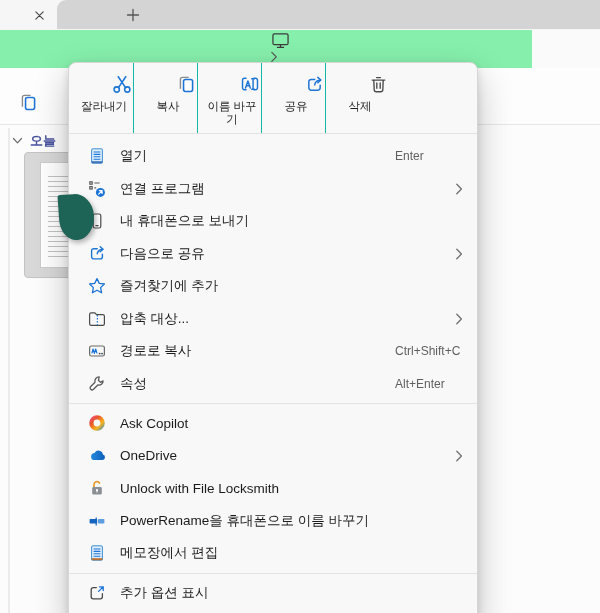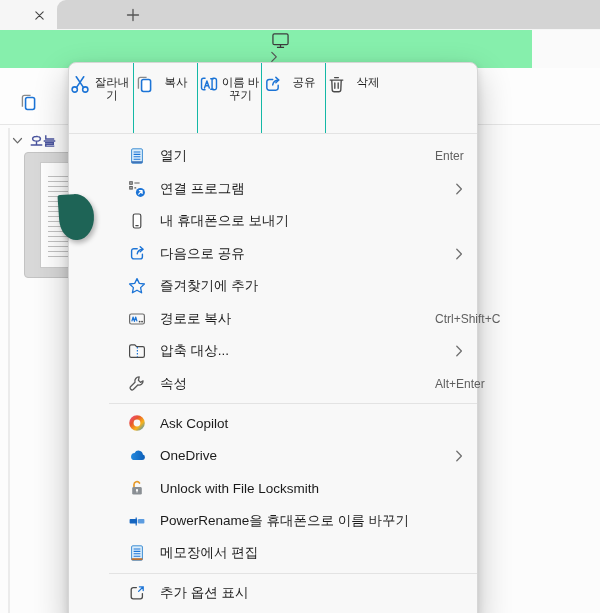--- a/index.html
+++ b/index.html
@@ -26,25 +26,25 @@
   .group-label{font-size:13px;font-weight:600;color:#4a549e;}
   .file-item{position:absolute;left:24px;top:152px;width:72px;height:126px;background:#d8d8d8;border:1px solid #c3c3c3;border-radius:4px;box-sizing:border-box;}
   .sheet{position:absolute;left:15px;top:9px;width:46px;height:106px;background:#ffffff;border:1px solid #cccccc;box-sizing:border-box;
          padding:9px 7px;background-clip:border-box;}
   .sheet-lines{width:100%;height:100%;background:repeating-linear-gradient(to bottom,transparent 0 4px,#c2c2c2 4px 5px);}
   
   .ctx-menu{position:absolute;left:68px;top:62px;width:410px;height:561px;background:#f8f8f8;
             border:1px solid #d6d6d6;border-radius:8px;box-sizing:border-box;z-index:20;
             box-shadow:0 14px 34px rgba(0,0,0,.24),0 3px 8px rgba(0,0,0,.12);}
   .cmd-row{display:flex;height:70px;border-bottom:1px solid #e3e3e3;}
-  .cmd-btn{width:64px;display:flex;flex-direction:row;align-items:flex-start;padding-top:9px;box-sizing:border-box;cursor:pointer;}
+  .cmd-btn{width:64px;display:flex;flex-direction:column;align-items:flex-end;padding-top:9px;box-sizing:border-box;cursor:pointer;}
   .cmd-btn + .cmd-btn{border-left:1px solid #14b8a6;}
   .cmd-icon{height:24px;display:flex;align-items:center;}
   .cmd-label{margin-top:4px;font-size:11.5px;line-height:13px;text-align:center;word-break:break-all;width:58px;color:#1d1d1d;}
-  .menu-list{padding-top:6px;padding-left:40px;}
+  .menu-list{padding-top:6px;}
   .mi{position:relative;height:32.5px;display:flex;align-items:center;padding-left:18px;cursor:pointer;}
   .mi-icon{width:20px;height:20px;margin-right:13px;flex:none;display:flex;align-items:center;justify-content:center;}
   .mi-label{font-size:13.5px;color:#1b1b1b;white-space:nowrap;}
   .mi-shortcut{position:absolute;left:326px;font-size:12px;color:#5f5f5f;white-space:nowrap;}
   .mi-sub{position:absolute;right:14px;top:50%;transform:translateY(-50%);display:flex;}
   .menu-sep{height:1px;background:#e3e3e3;margin:3px 0;}
   
   .teardrop{position:absolute;left:59px;top:194px;width:35px;height:46px;background:#1e6456;z-index:30;
             border-radius:8% 58% 55% 50% / 6% 52% 56% 50%;transform:rotate(-4deg);
             box-shadow:2px 3px 5px rgba(0,0,0,.28);}
@@ -232,41 +232,41 @@
           <span class="mi-icon">
             <svg width="20" height="20" viewBox="0 0 20 20" fill="none" stroke="#1c74d6" stroke-width="1.3" stroke-linejoin="round">
               <path d="M10 2.6 L12.3 7.4 17.4 8 13.6 11.6 14.6 16.8 10 14.2 5.4 16.8 6.4 11.6 2.6 8 7.7 7.4 Z"></path>
             </svg>
           </span>
           <span class="mi-label">즐겨찾기에 추가</span>
         </div>
         <div class="mi">
           <span class="mi-icon">
             <svg width="20" height="20" viewBox="0 0 20 20" fill="none">
-              <rect x="2.6" y="5" width="14.8" height="10" rx="1.8" stroke="#6a6a6a" stroke-width="1.2"></rect>
-              <path d="M4.8 12.4 l1.3 -4.4 1.3 4.4 1.3 -4.4 1.3 4.4" stroke="#1c74d6" stroke-width="1.2" stroke-linejoin="round"></path>
-              <path d="M12.6 12.6 h0.1 M15 12.6 h0.1" stroke="#444444" stroke-width="1.7" stroke-linecap="round"></path>
-            </svg>
-          </span>
-          <span class="mi-label">경로로 복사</span>
-          <span class="mi-shortcut">Ctrl+Shift+C</span>
-        </div>
-        <div class="mi">
-          <span class="mi-icon">
-            <svg width="20" height="20" viewBox="0 0 20 20" fill="none">
               <path d="M2.6 6.2 v-0.8 a1.6 1.6 0 0 1 1.6 -1.6 h3.6 l1.8 1.8 h6.2 a1.6 1.6 0 0 1 1.6 1.6 v7.6 a1.6 1.6 0 0 1 -1.6 1.6 h-11.6 a1.6 1.6 0 0 1 -1.6 -1.6 z" stroke="#4a4a4a" stroke-width="1.2"></path>
               <path d="M10.4 6 v1.4 m0 1.6 v1.4 m0 1.6 v1.4 m0 1.6 v0.8" stroke="#1c74d6" stroke-width="1.2"></path>
             </svg>
           </span>
           <span class="mi-label">압축 대상...</span>
           <span class="mi-sub">
             <svg width="8" height="13" viewBox="0 0 8 13" fill="none" stroke="#707070" stroke-width="1.3" stroke-linecap="round" stroke-linejoin="round">
               <path d="M1.8 1.8 L6.4 6.5 L1.8 11.2"></path>
             </svg>
           </span>
+        </div>
+        <div class="mi">
+          <span class="mi-icon">
+            <svg width="20" height="20" viewBox="0 0 20 20" fill="none">
+              <rect x="2.6" y="5" width="14.8" height="10" rx="1.8" stroke="#6a6a6a" stroke-width="1.2"></rect>
+              <path d="M4.8 12.4 l1.3 -4.4 1.3 4.4 1.3 -4.4 1.3 4.4" stroke="#1c74d6" stroke-width="1.2" stroke-linejoin="round"></path>
+              <path d="M12.6 12.6 h0.1 M15 12.6 h0.1" stroke="#444444" stroke-width="1.7" stroke-linecap="round"></path>
+            </svg>
+          </span>
+          <span class="mi-label">경로로 복사</span>
+          <span class="mi-shortcut">Ctrl+Shift+C</span>
         </div>
         <div class="mi">
           <span class="mi-icon">
             <svg width="20" height="20" viewBox="0 0 20 20" fill="none" stroke="#5a5a5a" stroke-width="1.3" stroke-linejoin="round">
               <path d="M12.2 2.9 a4.2 4.2 0 0 0 -4.2 5.3 L3.5 12.7 a2 2 0 0 0 2.8 2.8 L10.8 11 a4.2 4.2 0 0 0 5.3 -4.2 l-2.6 1.6 -2.1 -2.1 z"></path>
             </svg>
           </span>
           <span class="mi-label">속성</span>
           <span class="mi-shortcut">Alt+Enter</span>
         </div>

